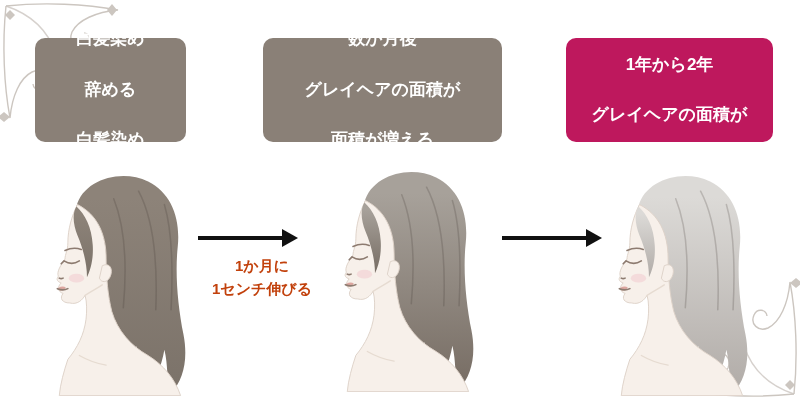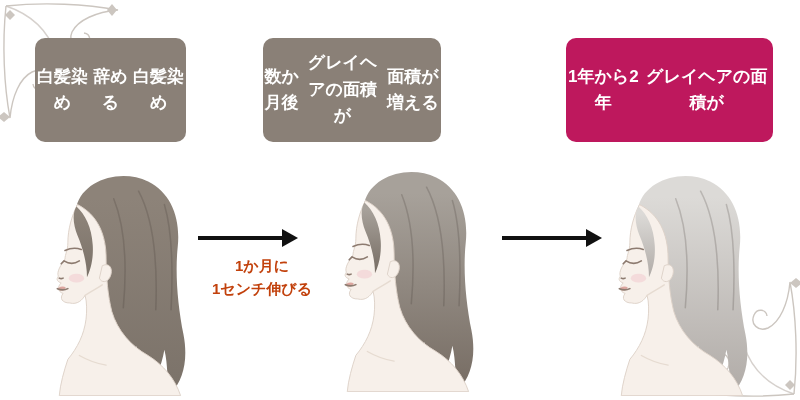--- a/index.html
+++ b/index.html
@@ -1,20 +1,20 @@
 <!DOCTYPE html>
 <html><head>
 <meta charset="utf-8">
 <style>
   html,body{margin:0;padding:0;}
   body{font-family:"Liberation Sans","DejaVu Sans",sans-serif;background:#e9e9e9;}
   .canvas{position:relative;width:800px;height:400px;background:#ffffff;overflow:hidden;margin:0 auto;}
   .stage-box{position:absolute;top:38px;height:104px;border-radius:10px;
-    display:flex;justify-content:center;align-items:center;
-    color:#fff;font-weight:bold;font-size:17px;line-height:1.55;text-align:center;}
+    display:flex;flex-direction:column;justify-content:center;align-items:center;
+    color:#fff;font-weight:bold;font-size:17px;line-height:1.55;text-align:center;gap:24px;}
   .arrow-wrap{position:absolute;}
   .caption{position:absolute;text-align:center;font-size:15px;font-weight:600;line-height:1.55;}
   .figure{position:absolute;}
   .orn{position:absolute;}
   .orn.br{right:0;bottom:0;transform:rotate(180deg);}
   .feat{fill:none;stroke:#8d7b70;stroke-width:1.7;stroke-linecap:round;}
   .skinline{stroke:#ddd2c8;stroke-width:1;}
   .hair-line{fill:none;stroke:rgba(64,55,48,0.22);stroke-width:1.6;stroke-linecap:round;}
   .soft{fill:none;stroke:#e6dbd1;stroke-width:1.4;stroke-linecap:round;}
 </style>
@@ -46,21 +46,21 @@
       <path d="M4,112 l6,5 -6,5 -6,-5 Z"></path>
       <path d="M10,10 l5,5 -5,5 -5,-5 Z"></path>
     </g>
   </svg>
 
   <div class="stage-box" style="left: 35px; width: 151px; background-color: rgb(138, 128, 119);">
     <div>白髪染め</div>
     <div>辞める</div>
     <div>白髪染め</div>
   </div>
-  <div class="stage-box" style="left: 263px; width: 178px; background-color: rgb(138, 128, 119);">
+  <div class="stage-box" style="left: 263px; width: 239px; background-color: rgb(138, 128, 119);">
     <div>数か月後</div>
     <div>グレイヘアの面積が</div>
     <div>面積が増える</div>
   </div>
   <div class="stage-box" style="left: 566px; width: 207px; background-color: #be185d;">
     <div>1年から2年</div>
     <div>グレイヘアの面積が</div>
   </div>
 
   <svg class="arrow-wrap" style="left:198px;top:226px" width="100" height="24" viewBox="0 0 100 24">

